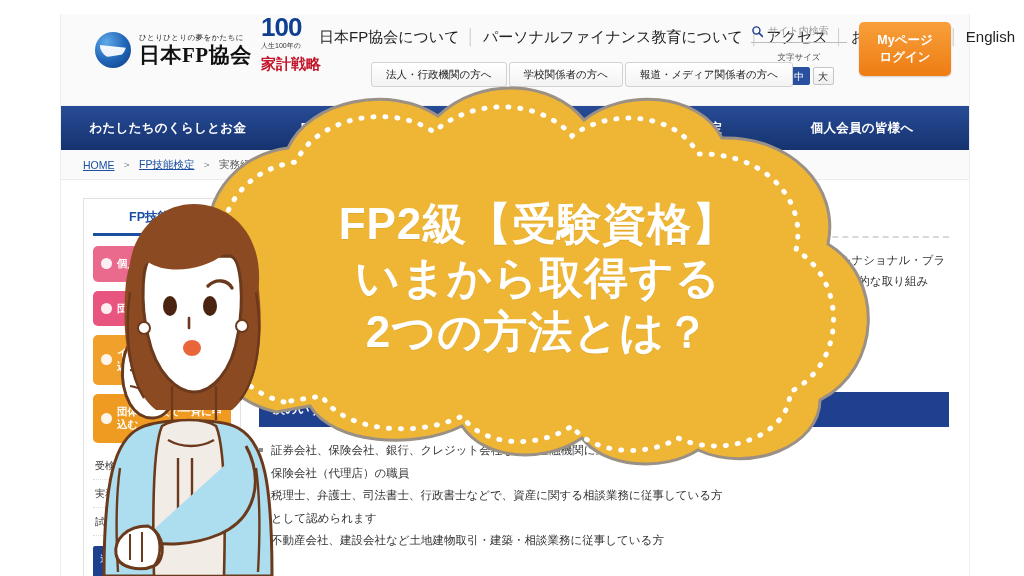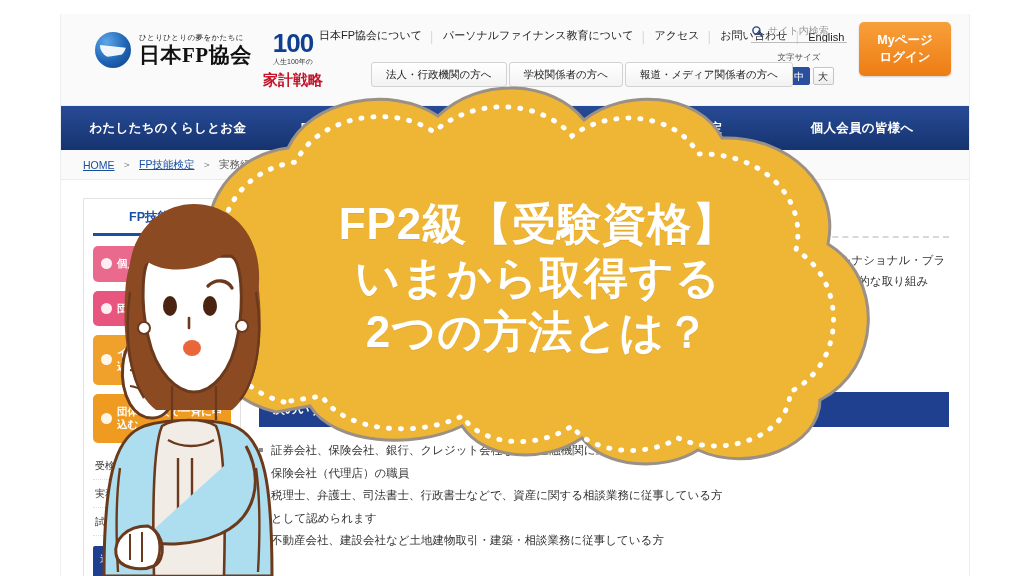--- a/index.html
+++ b/index.html
@@ -56,33 +56,33 @@
     opacity: .92;
   }
   .logo-text { display: flex; flex-direction: column; line-height: 1; }
   .logo-tag { font-size: 7.5px; color: #1a1a1a; letter-spacing: .4px; margin-bottom: 4px; }
   .logo-name {
     font-family: "Liberation Serif", "DejaVu Serif", serif;
     font-size: 21px; font-weight: 700; color: #111; letter-spacing: .5px;
   }
 
   .logo100 {
-    position: absolute; left: 200px; top: 16px;
-    width: 64px; text-align: center; line-height: 1;
+    position: absolute; left: 200px; top: 0;
+    width: 64px; line-height: 1;
   }
   .logo100 .num {
     font-family: "Liberation Sans", sans-serif;
     font-size: 26px; font-weight: 700; color: #0f3f91; letter-spacing: -1px;
   }
   .logo100 .sub1 { font-size: 7px; color: #333; margin-top: 2px; }
   .logo100 .sub2 { font-size: 15px; font-weight: 700; color: #c2152a; margin-top: 7px; }
 
   .util-nav {
     position: absolute; left: 258px; top: 14px;
-    display: flex; align-items: flex-end; font-size: 11px; color: #222;
+    display: flex; align-items: flex-start; font-size: 15px; color: #222;
   }
   .util-nav a { color: #222; text-decoration: none; white-space: nowrap; }
   .util-sep { color: #cfcfcf; margin: 0 7px; }
 
   .search-box {
     position: absolute; right: 122px; top: 10px;
     width: 96px;
     display: flex; align-items: center; gap: 4px;
     border-bottom: 1px solid #bdbdbd; padding-bottom: 4px;
   }

